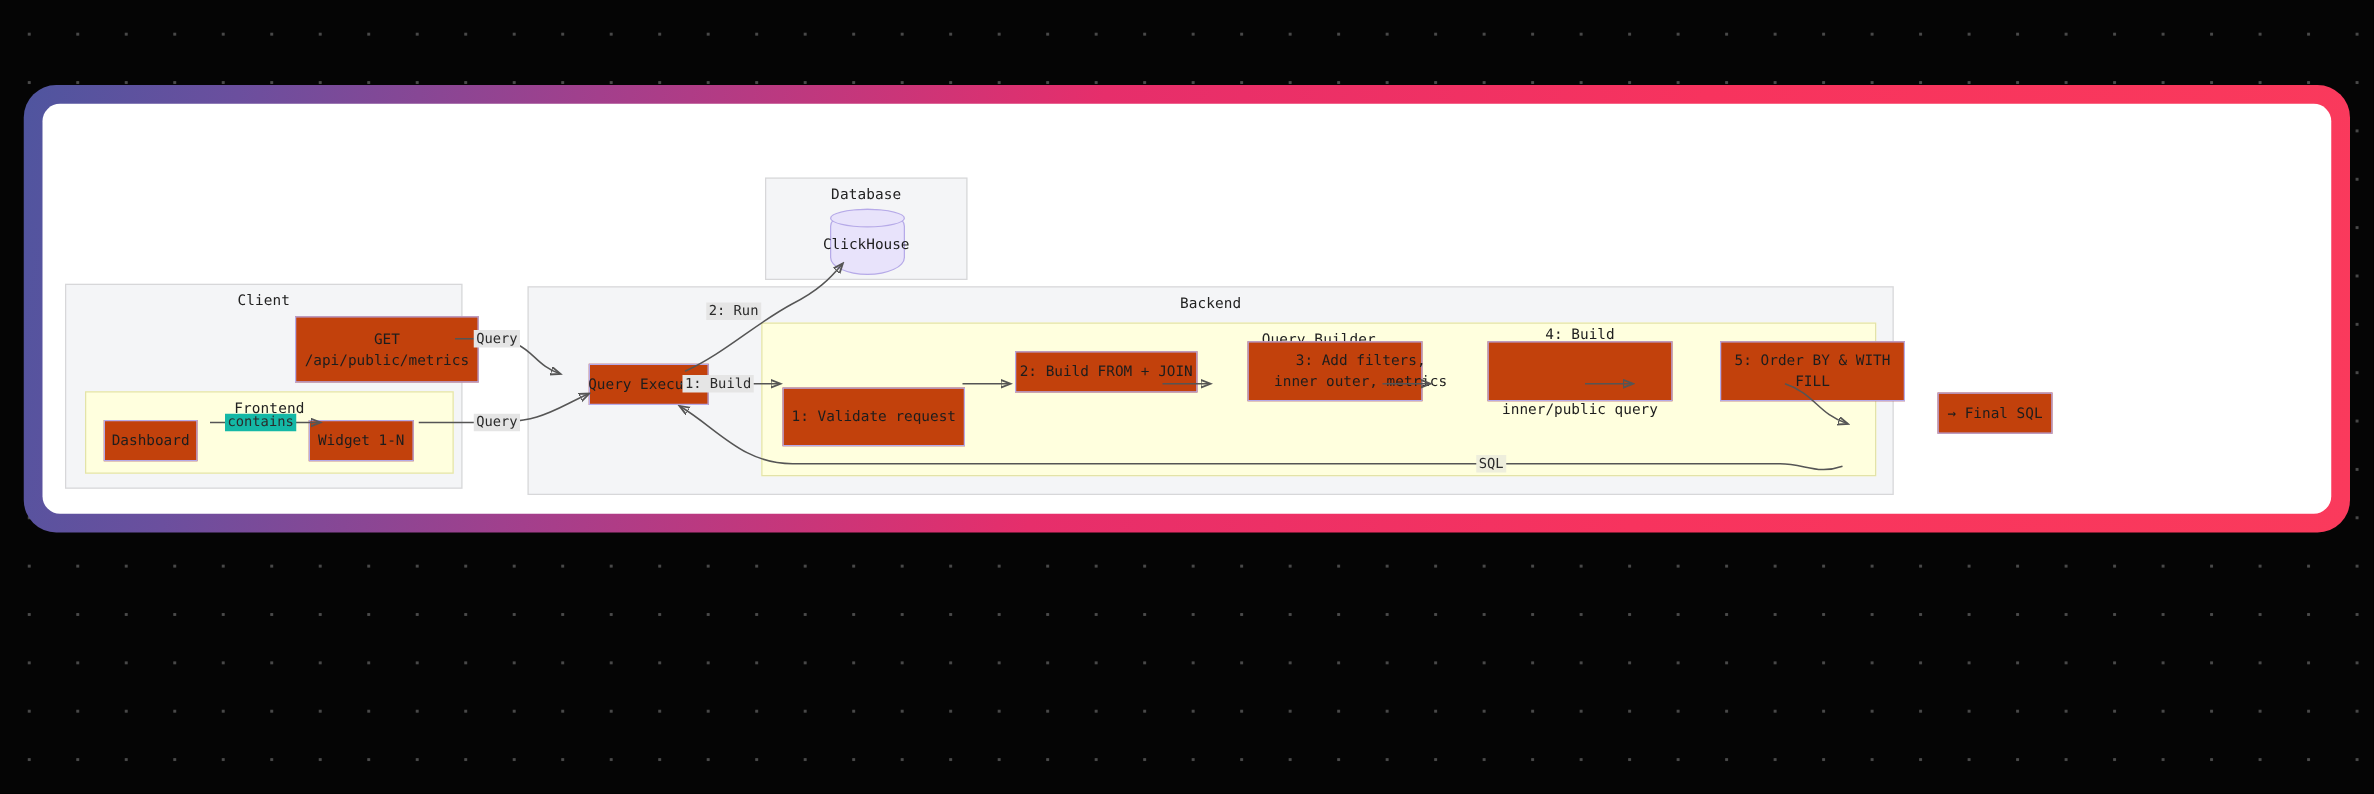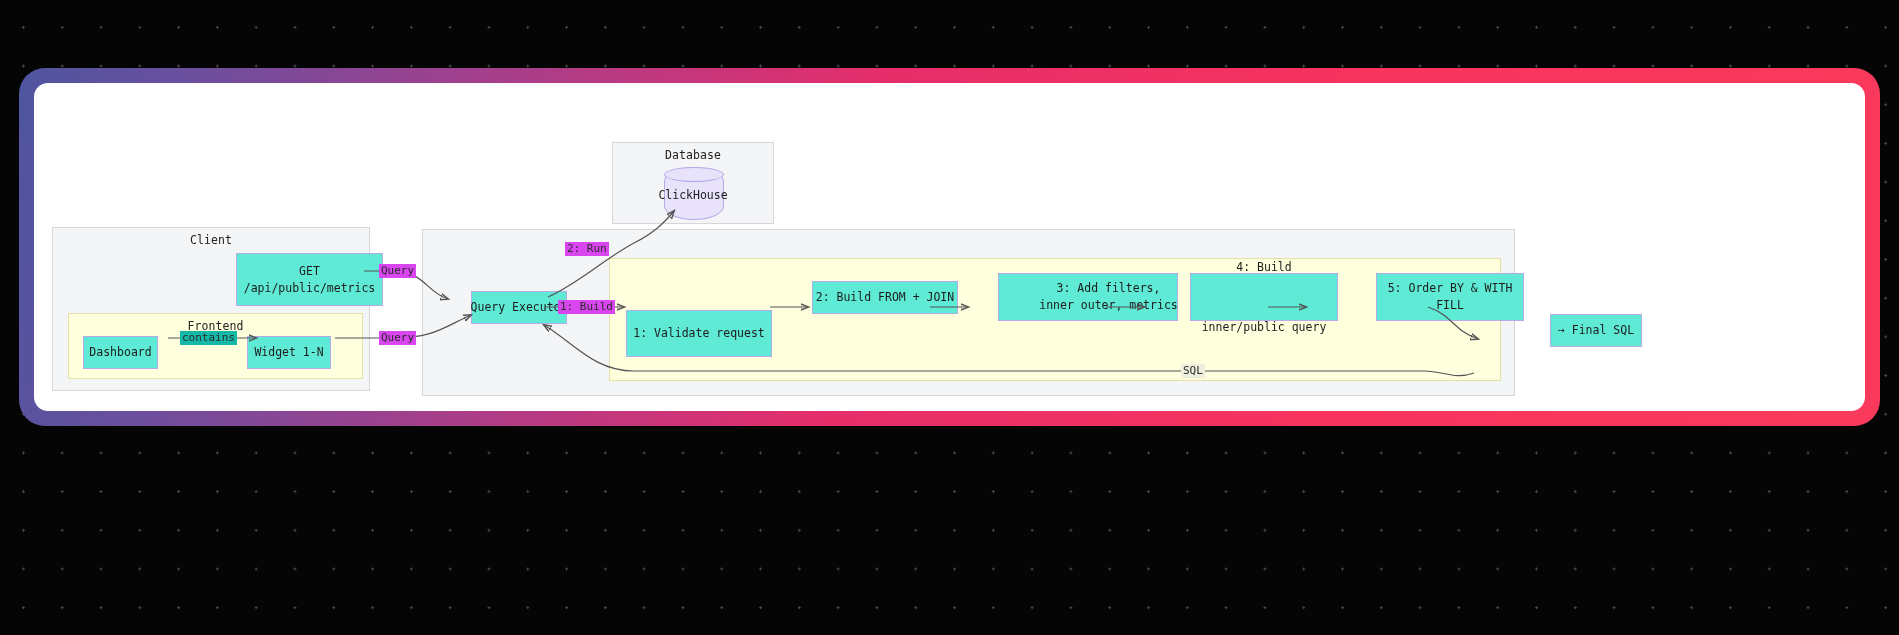--- a/index.html
+++ b/index.html
@@ -60,21 +60,21 @@
     left: 0;
     right: 0;
     top: 5px;
     text-align: center;
     font-size: 11.5px;
     color: #222222;
     letter-spacing: 0.1px;
   }
   .node {
     position: absolute;
-    background: #5eead4;
+    background: #c2410c;
     border: 1px solid #b6aae8;
     box-sizing: border-box;
     display: flex;
     flex-direction: column;
     align-items: center;
     justify-content: center;
     font-size: 11.5px;
     color: #1d1d1d;
     line-height: 17px;
     text-align: center;
@@ -111,21 +111,21 @@
     text-align: center;
     font-size: 11.5px;
     color: #1d1d1d;
     z-index: 2;
   }
 
   .edge-label {
     position: absolute;
     font-size: 11px;
     color: #2b2b2b;
-    background: #d946ef;
+    background: #e5e5e5;
     padding: 0 2px;
     line-height: 14px;
     z-index: 6;
     white-space: nowrap;
   }
   .edge-label.on-yellow { background: #eeeedc; }
 
   svg.edges {
     position: absolute;
     left: 0; top: 0;
@@ -191,36 +191,38 @@
         <div class="node" style="left:14px; top:22px; width:75px; height:33px;">
           <span class="ln">Dashboard</span>
         </div>
         <div class="node" style="left:178px; top:22px; width:84px; height:33px;">
           <span class="ln">Widget 1-N</span>
         </div>
       </div>
     </div>
 
     <div class="group" style="left:388px; top:146px; width:1093px; height:167px;">
+      <div class="group-title">Backend</div>
 
       <div class="node" style="left:48px; top:61px; width:96px; height:33px;">
         <span class="ln">Query Executor</span>
       </div>
 
       <div class="group yellow" style="left:186px; top:28px; width:892px; height:123px;">
+        <div class="group-title">Query Builder</div>
 
         <div class="node" style="left:16px; top:22px; width:146px; height:47px;margin-top:29px;">
           <span class="ln">1: Validate request</span>
         </div>
 
         <div class="node" style="left:202px; top:22px; width:146px; height:33px;">
           <span class="ln">2: Build FROM + JOIN</span>
         </div>
 
-        <div class="node" style="left:388px; top:14px; width:180px; height:48px;padding-left:41px;">
+        <div class="node" style="left:388px; top:14px; width:140px; height:48px;padding-left:41px;">
           <span class="ln">3: Add filters,</span>
           <span class="ln">inner outer, metrics</span>
         </div>
 
         <div class="node" style="left:580px; top:14px; width:148px; height:48px;gap:43px;">
           <span class="ln">4: Build</span>
           <span class="ln">inner/public query</span>
         </div>
 
         <div class="node" style="left:766px; top:14px; width:148px; height:48px;">
@@ -235,18 +237,18 @@
     </div>
 
     <div class="edge-label" style="left:146px; top:248px; background:#14b8a6;">contains</div>
 
     <div class="edge-label" style="left:345px; top:181px;">Query</div>
 
     <div class="edge-label" style="left:345px; top:248px;">Query</div>
 
     <div class="edge-label" style="left:531px; top:159px;">2: Run</div>
 
-    <div class="edge-label" style="left:512px; top:217px;margin-left:12px;">1: Build</div>
+    <div class="edge-label" style="left:512px; top:217px;">1: Build</div>
 
     <div class="edge-label on-yellow" style="left:1147px; top:281px;">SQL</div>
 
   </div>
 </div>
 
 </body></html>

